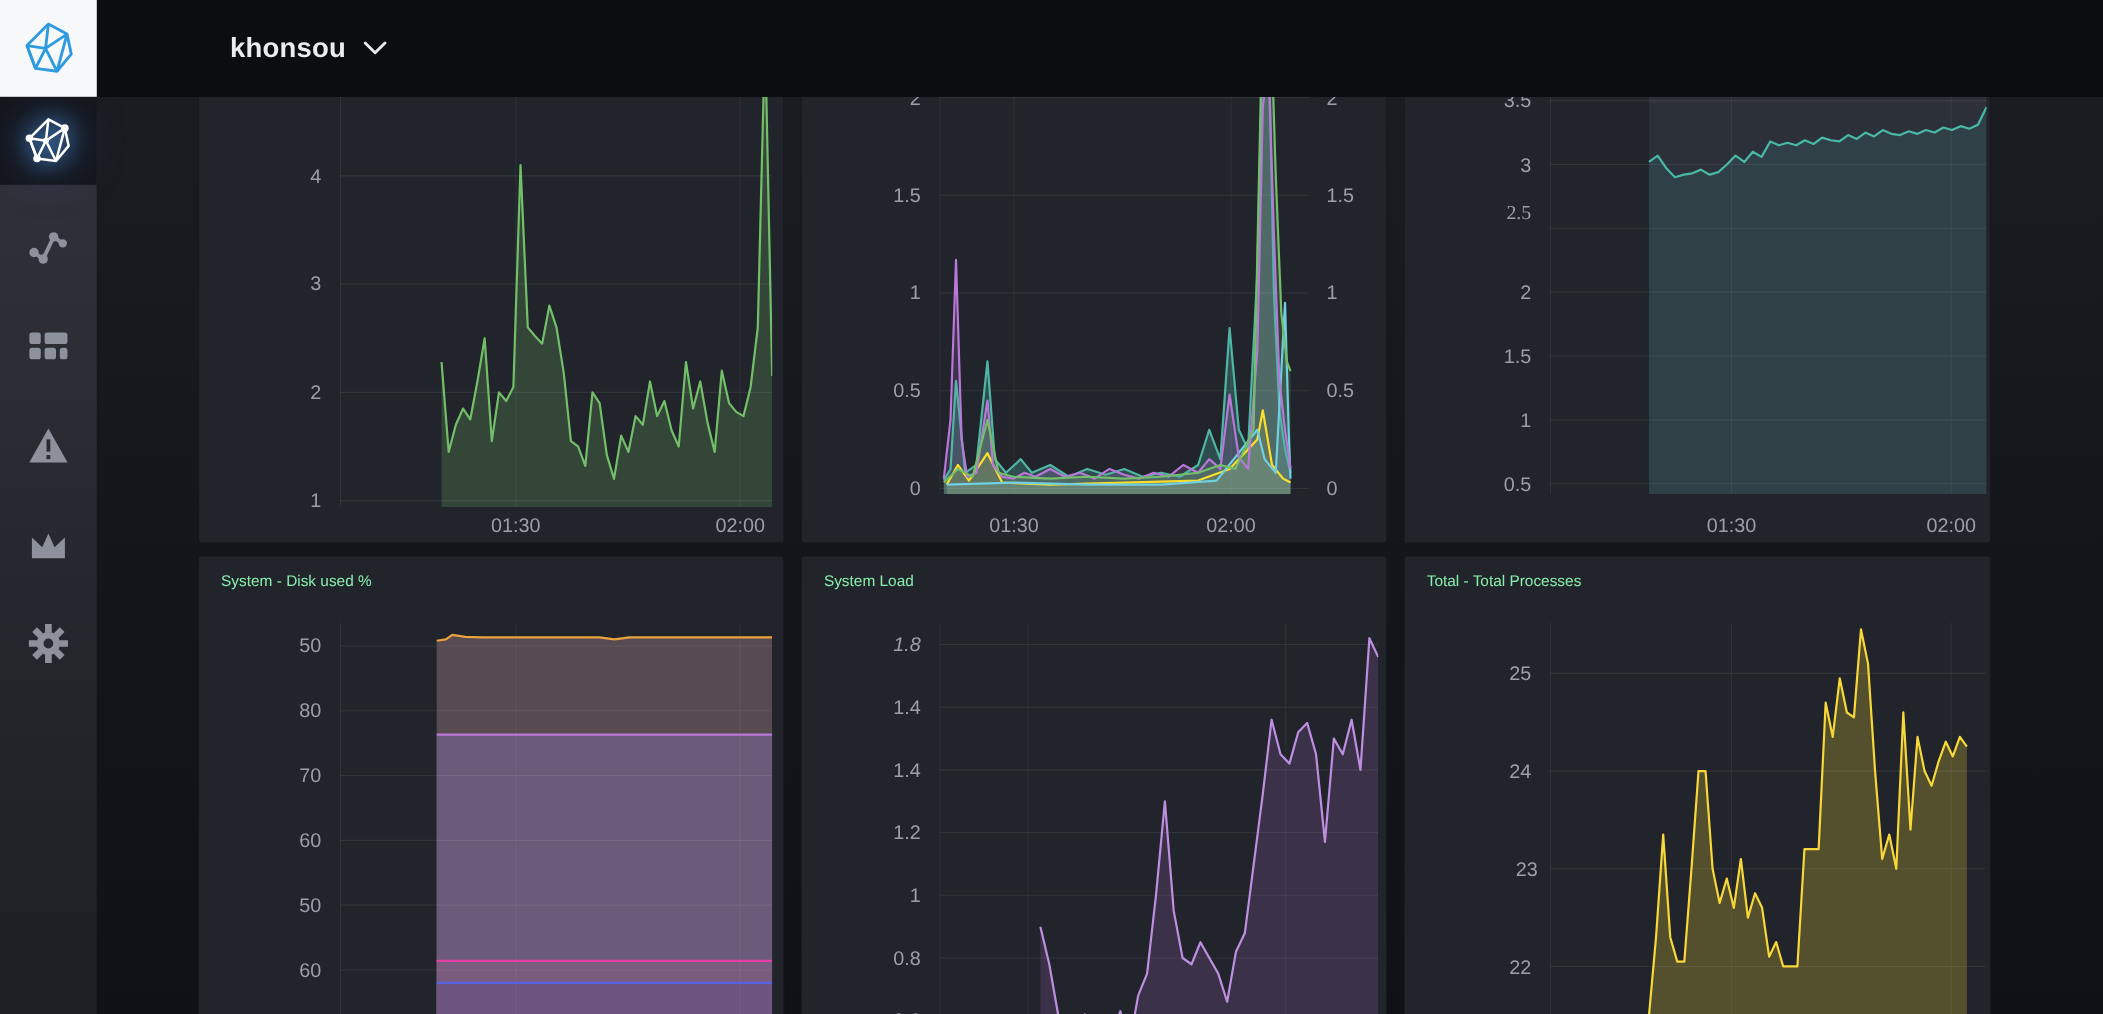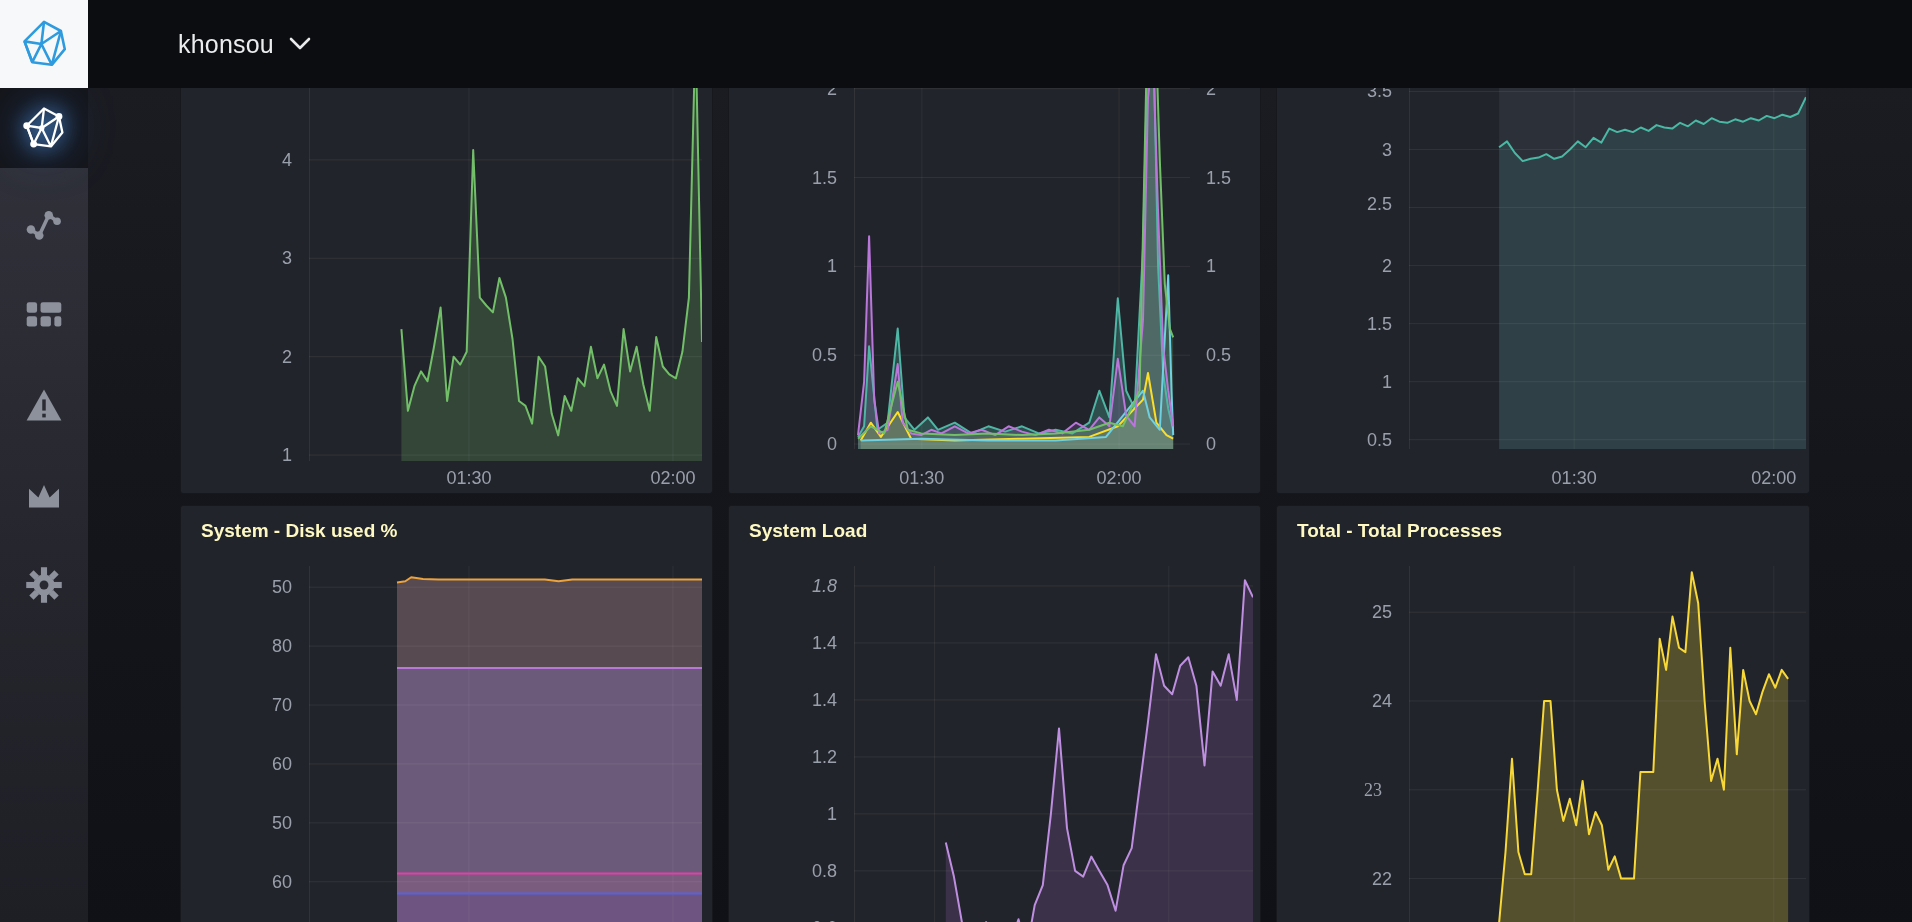--- a/index.html
+++ b/index.html
@@ -4,38 +4,38 @@
 <style>
   html,body{margin:0;padding:0;background:#0b0c0f;}
   #app{position:relative;width:1912px;height:922px;overflow:hidden;
        font-family:"Liberation Sans","DejaVu Sans",sans-serif;color:#d8d9da;}
 
   
   .navbar{position:absolute;left:0;top:0;width:1912px;height:88px;background:#0c0d11;z-index:30;}
   .logo-box{position:absolute;left:0;top:0;width:88px;height:88px;background:#f7f8fa;
             display:flex;align-items:center;justify-content:center;cursor:pointer;}
   .dash-title{position:absolute;left:178px;top:0;height:88px;display:flex;align-items:center;gap:14px;cursor:pointer;}
-  .dash-title span{font-size:25px;font-weight:400;color:#ebecee;letter-spacing:.2px;}
+  .dash-title span{font-size:25px;font-weight:700;color:#ebecee;letter-spacing:.2px;margin-left:31px;}
   .nav-right{position:absolute;right:0;top:0;height:88px;}
 
   
   .sidebar{position:absolute;left:0;top:88px;width:88px;height:834px;z-index:25;
            background:linear-gradient(180deg,#31323b 0%,#26272e 55%,#1e1f25 100%);}
   .side-item{position:absolute;left:0;width:88px;height:80px;display:flex;align-items:center;
              justify-content:center;cursor:pointer;}
   .side-item.active{top:0;background:#14151a;}
   .side-item.active svg{filter:drop-shadow(0 0 10px rgba(90,170,255,.95)) drop-shadow(0 0 22px rgba(60,140,255,.55));}
 
   
   .canvas-bg{position:absolute;left:88px;top:88px;width:1824px;height:834px;z-index:1;
              background:linear-gradient(180deg,#1b1c22 0%,#15161b 45%,#101116 100%);}
   .panel{position:absolute;background:#22242b;border:1px solid #17181d;border-radius:3px;
          overflow:hidden;z-index:5;box-sizing:border-box;}
   .panel.topcut{border-top:none;border-radius:0 0 3px 3px;}
-  .panel-title{position:absolute;left:20px;font-size:19px;font-weight:700;color:#fef9c3;cursor:pointer;}
+  .panel-title{position:absolute;left:20px;font-size:14px;font-weight:400;color:#86efac;cursor:pointer;}
   .plot{position:absolute;}
   .tick{position:absolute;font-size:18px;color:#9aa0ab;line-height:22px;}
   .ytick{text-align:right;}
   .ytick.right{text-align:left;}
   .xtick{text-align:center;}
   svg{display:block;}
 </style>
 </head>
 <body>
 
@@ -209,21 +209,21 @@
             <line x1="165.152" y1="0" x2="165.152" y2="361" stroke="rgba(255,255,255,0.06)" stroke-width="1"></line>
             <line x1="364.843" y1="0" x2="364.843" y2="361" stroke="rgba(255,255,255,0.06)" stroke-width="1"></line>
             <line x1="0.5" y1="0" x2="0.5" y2="361" stroke="rgba(255,255,255,0.07)" stroke-width="1"></line>
             <path d="M90.1,59.2 L98.0,53.4 L105.9,65.0 L113.7,73.1 L121.6,70.8 L129.5,69.6 L137.3,66.2 L145.2,70.8 L153.1,68.5 L160.9,61.5 L168.8,53.4 L176.7,59.2 L184.5,49.9 L192.4,54.6 L200.3,40.6 L208.2,44.1 L216.0,41.8 L223.9,44.1 L231.8,39.5 L239.6,42.9 L247.5,37.1 L255.4,39.5 L263.2,40.6 L271.1,34.8 L279.0,38.3 L286.8,32.5 L294.7,36.0 L302.6,30.2 L310.4,33.7 L318.3,34.8 L326.2,31.3 L334.1,33.7 L341.9,30.2 L349.8,32.5 L357.7,27.9 L365.5,30.2 L373.4,26.7 L381.3,29.0 L389.1,25.5 L397.0,9.3" fill="none" stroke="#49B8A5" stroke-width="2" stroke-linejoin="round"></path>
           </svg>
         </div>
         <div class="tick ytick" style="left: 45px; top: 340.714px; width: 70px;">0.5</div>
         <div class="tick ytick" style="left: 45px; top: 282.675px; width: 70px;">1</div>
         <div class="tick ytick" style="left: 45px; top: 224.637px; width: 70px;">1.5</div>
         <div class="tick ytick" style="left: 45px; top: 166.598px; width: 70px;">2</div>
-        <div class="tick ytick" style="left: 45px; top: 105px; width: 70px;">2.5</div>
+        <div class="tick ytick" style="left: 45px; top: 94px; width: 70px; font-family: Liberation Serif, serif;">2.5</div>
         <div class="tick ytick" style="left: 45px; top: 50.5209px; width: 70px;">3</div>
         <div class="tick ytick" style="left: 45px; top: -7.51768px; width: 70px;">3.5</div>
         <div class="tick xtick" style="left: 252.152px; top: 379px; width: 90px;">01:30</div>
         <div class="tick xtick" style="left: 451.843px; top: 379px; width: 90px;">02:00</div>
       </div>
       <div class="panel" style="left: 180px; top: 505px; width: 533px; height: 460px;">
         <div class="panel-title" style="top: 14px;">System - Disk used %</div>
         <div class="plot" style="left: 128px; top: 60px; width: 393px; height: 357px;">
           <svg width="393" height="357" viewBox="0 0 393 357">
             <path d="M88.0,357 L88.0,16.5 L96.3,15.3 L102.2,11.2 L114.0,13.0 L129.7,13.5 L235.8,13.5 L249.6,15.3 L263.3,13.5 L393.0,13.5 L393.0,357 Z" fill="#574a51" stroke="none"></path>
@@ -286,19 +286,19 @@
             <line x1="0" y1="223.7910447761194" x2="397" y2="223.7910447761194" stroke="rgba(255,255,255,0.07)" stroke-width="1"></line>
             <line x1="0" y1="134.98507462686564" x2="397" y2="134.98507462686564" stroke="rgba(255,255,255,0.07)" stroke-width="1"></line>
             <line x1="0" y1="46.17910447761189" x2="397" y2="46.17910447761189" stroke="rgba(255,255,255,0.07)" stroke-width="1"></line>
             <line x1="165.152" y1="0" x2="165.152" y2="357" stroke="rgba(255,255,255,0.06)" stroke-width="1"></line>
             <line x1="364.843" y1="0" x2="364.843" y2="357" stroke="rgba(255,255,255,0.06)" stroke-width="1"></line>
             <line x1="0.5" y1="0" x2="0.5" y2="357" stroke="rgba(255,255,255,0.07)" stroke-width="1"></line>
             <path d="M90.1,357.0 L96.5,286.0 L103.0,192.7 L109.4,286.0 L115.8,308.2 L122.2,308.2 L128.7,223.8 L135.1,135.0 L141.5,135.0 L147.9,223.8 L154.3,254.9 L160.8,232.7 L167.2,259.3 L173.6,214.9 L180.0,268.2 L186.5,246.0 L192.9,259.3 L199.3,303.7 L205.7,290.4 L212.1,312.6 L218.6,312.6 L225.0,312.6 L231.4,206.0 L237.8,206.0 L244.3,206.0 L250.7,72.8 L257.1,103.9 L263.5,50.6 L270.0,81.7 L276.4,86.1 L282.8,6.2 L289.2,37.3 L295.6,135.0 L302.1,214.9 L308.5,192.7 L314.9,223.8 L321.3,81.7 L327.8,188.3 L334.2,103.9 L340.6,135.0 L347.0,148.3 L353.4,126.1 L359.9,108.3 L366.3,121.7 L372.7,103.9 L379.1,112.8" fill="none" stroke="#F8D838" stroke-width="2" stroke-linejoin="round"></path>
           </svg>
         </div>
         <div class="tick ytick" style="left: 45px; top: 361.597px; width: 70px;">22</div>
-        <div class="tick ytick" style="left: 35px; top: 272.791px; width: 70px; font-family: Liberation Serif, serif;">23</div>
+        <div class="tick ytick" style="left: 51px; top: 272.791px; width: 70px;">23</div>
         <div class="tick ytick" style="left: 45px; top: 183.985px; width: 70px;">24</div>
         <div class="tick ytick" style="left: 45px; top: 95.1791px; width: 70px;">25</div>
       </div>
     </div>
 
 </div>
 
 </body></html>

